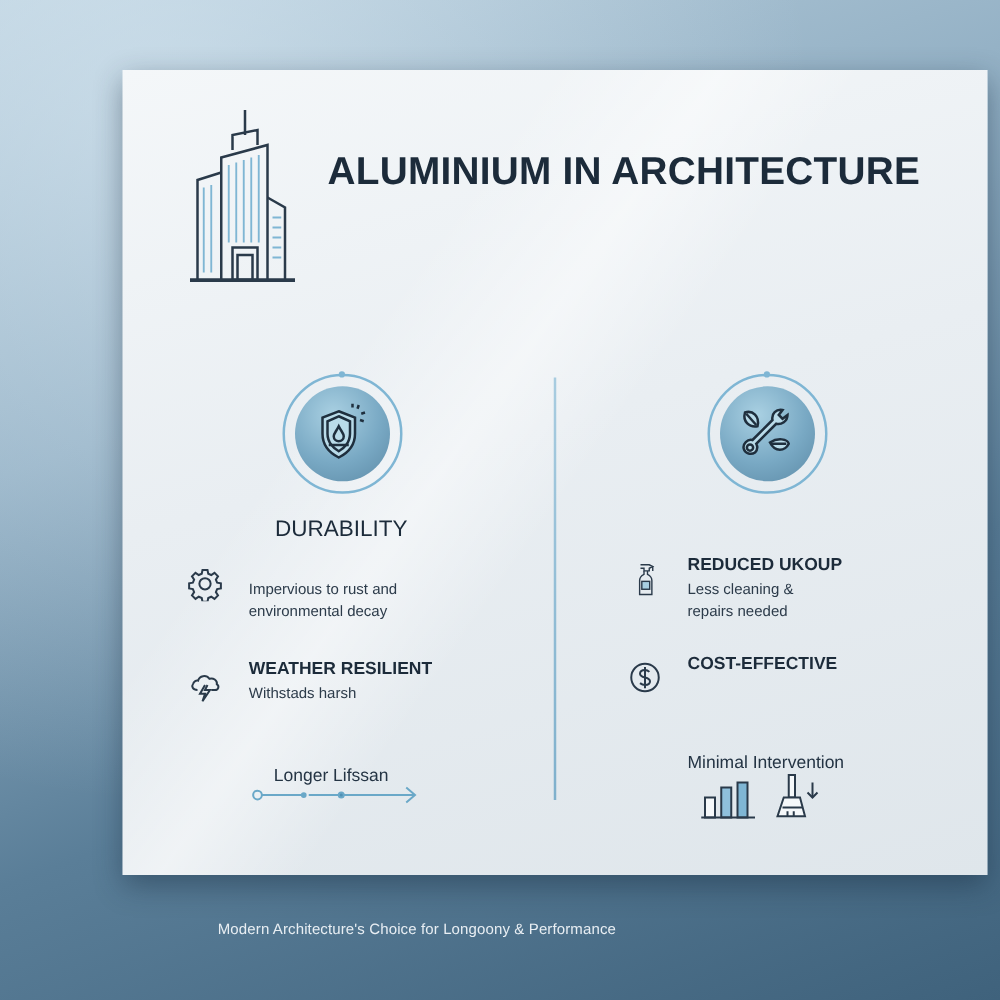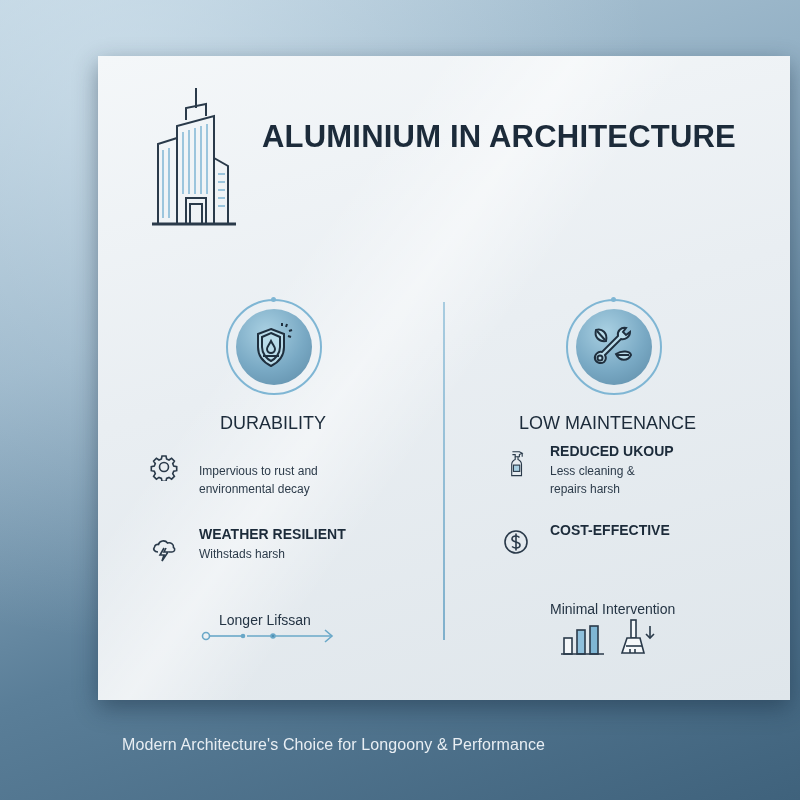--- a/index.html
+++ b/index.html
@@ -61,21 +61,21 @@
   }
 
   .feat-title { font-size: 14px; font-weight: 700; color: #1c2b3a; white-space: nowrap; }
   .feat-desc { font-size: 12px; color: #2c3b4a; line-height: 18px; white-space: nowrap; }
   .feat-icon { width: 28px; height: 28px; }
 
   .small-label { font-size: 14px; color: #243444; white-space: nowrap; }
 
   .footer-tagline {
     position: absolute; left: 0; top: 736px; width: 667px; text-align: center;
-    font-size: 16px; color: #e8eef3; letter-spacing: 0.1px;
+    font-size: 12px; color: #e8eef3; letter-spacing: 0.1px;
   }
 </style>
 </head>
 <body>
 
 <div class="bg-glow"></div>
 
 <div class="card">
   <div class="card-sheen"></div>
 
@@ -150,31 +150,30 @@
   <div class="abs hero-ring-dot" style="left:513px; top:241px;"></div>
   <div class="abs hero-fill" style="left:478px; top:253px;"></div>
   <svg class="abs hero-glyph" style="left:486px; top:261px;" viewBox="0 0 60 60" fill="none" stroke="#1f2f3e" stroke-width="2">
     <path d="M12 13 C18 11 24 16 22 24 C15 25 10 20 12 13 Z" fill="#b9dbe9"></path>
     <line x1="13" y1="14" x2="21" y2="23"></line>
     <path d="M32 37 C38 33 46 34 47 38 C44 44 36 45 32 37 Z" fill="#b9dbe9"></path>
     <line x1="33" y1="38" x2="45" y2="38"></line>
     <path d="M42 11 C37 10 33 14 34 19 L18 35 C14 34 10 38 11 42 C12 46 17 47 20 45 C22 43 22 40 21 38 L37 22 C41 23 46 20 46 15 L42 18 L39 15 L42 11 Z" fill="#b9dbe9"></path>
     <circle cx="16" cy="41" r="2.5"></circle>
   </svg>
-  <div class="abs col-heading" style="left:421px; top:357px;">LOW MAINTENANCE</div>
 
   <svg class="abs feat-icon" style="left:406px; top:393px;" viewBox="0 0 28 40" fill="none" stroke="#2a3a4a" stroke-width="1.6">
     <path d="M6 4 H16 L20 6 L16 8 V11 H10 V8 H6"></path>
     <line x1="20" y1="6" x2="20" y2="11"></line>
     <path d="M10 11 V15 C6 17 5 19 5 22 V38 H19 V22 C19 19 18 17 14 15 V11"></path>
     <rect x="7.5" y="23" width="9" height="9" fill="#a8cfe2"></rect>
   </svg>
   <div class="abs feat-title" style="left:452px; top:387px;">REDUCED UKOUP</div>
   <div class="abs feat-desc" style="left:452px; top:406px;">Less cleaning &amp;</div>
-  <div class="abs feat-desc" style="left:452px; top:424px;">repairs harsh</div>
+  <div class="abs feat-desc" style="left:452px; top:424px;">repairs needed</div>
 
   <svg class="abs feat-icon" style="left:404px; top:472px;" viewBox="0 0 28 28" fill="none" stroke="#2a3a4a" stroke-width="1.6">
     <circle cx="14" cy="14" r="11"></circle>
     <path d="M17.5 9.5 C16.5 8.5 15 8 14 8 C11.5 8 10 9.3 10 11 C10 15 18 13 18 17 C18 18.8 16.5 20 14 20 C12.5 20 11 19.3 10 18.5"></path>
     <line x1="14" y1="5.5" x2="14" y2="22.5"></line>
   </svg>
   <div class="abs feat-title" style="left:452px; top:466px;">COST-EFFECTIVE</div>
 
   <div class="abs small-label" style="left:452px; top:545px;">Minimal Intervention</div>
   <svg class="abs" style="left:462px; top:564px; width:46px; height:36px;" viewBox="0 0 46 36" fill="none" stroke="#2a3a4a" stroke-width="1.6">

